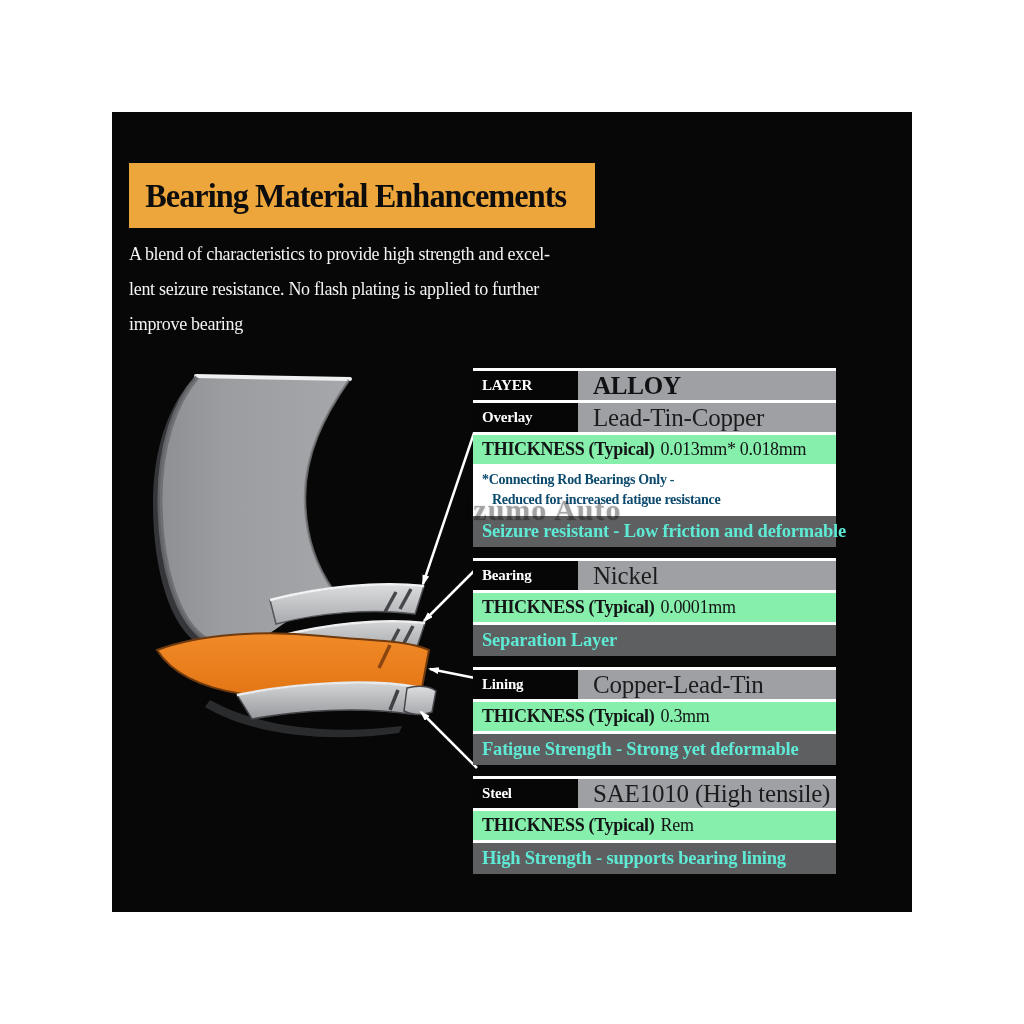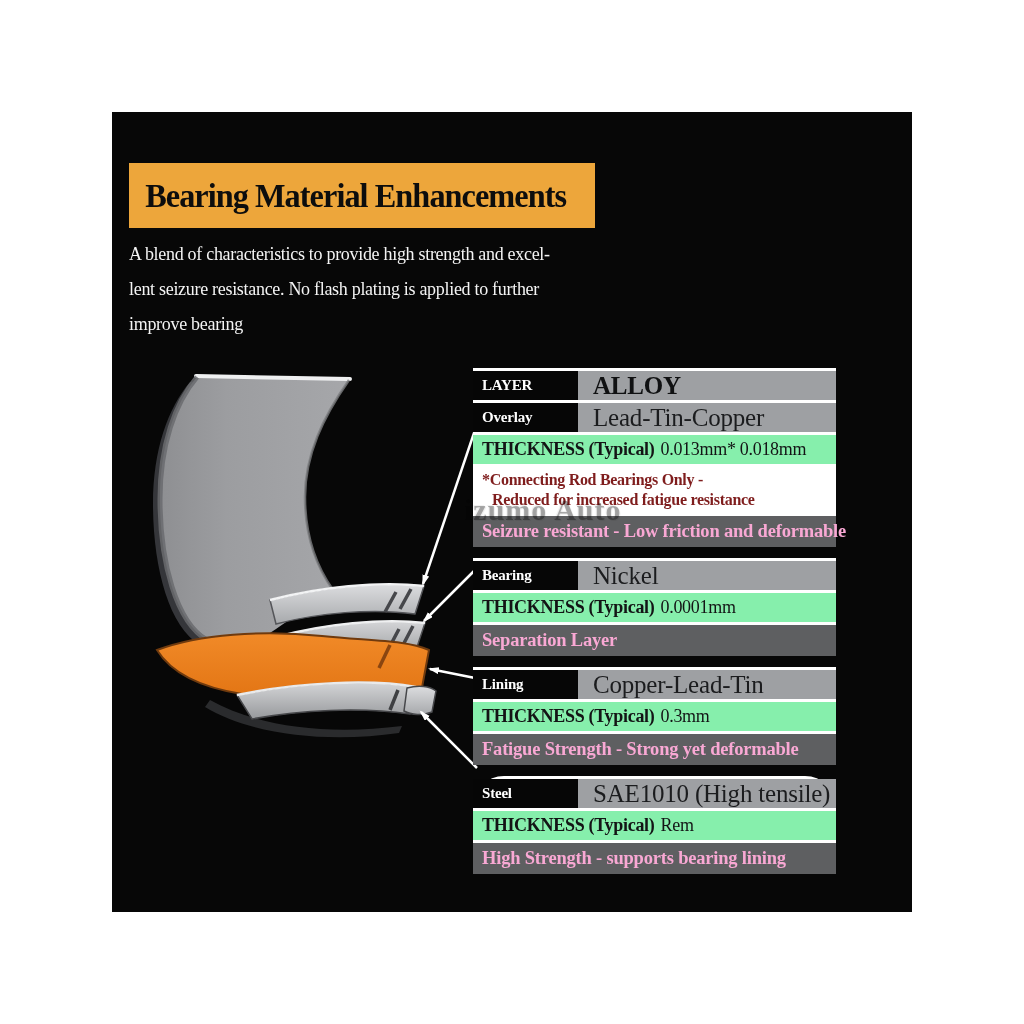--- a/index.html
+++ b/index.html
@@ -52,26 +52,26 @@
     display:flex;align-items:center;padding-left:15px;letter-spacing:-.2px;
   }
   .vcell.bold{font-weight:bold;color:#101112;}
   .thick-row{
     height:29px;background:#86efac;display:flex;align-items:center;
     padding-left:9px;font-size:18px;color:#131415;letter-spacing:-.3px;white-space:nowrap;
   }
   .thick-row .tl{font-weight:bold;}
   .thick-row .tv{margin-left:6px;}
   .note-row{
-    background:#ffffff;color:#7f1d1d;font-size:16px;font-weight:bold;letter-spacing:-.3px;
+    background:#ffffff;color:#0c4a6e;font-size:14px;font-weight:bold;letter-spacing:-.3px;
     line-height:20px;padding:3px 0 3px 9px;
   }
   .note-row .nl2{display:block;padding-left:10px;}
   .sum-row{
-    height:31px;background:#5E5F61;color:#f9a8d4;font-size:18.5px;font-weight:600;
+    height:31px;background:#5E5F61;color:#5eead4;font-size:18.5px;font-weight:600;
     display:flex;align-items:center;padding-left:9px;letter-spacing:-.2px;white-space:nowrap;
   }
 </style>
 </head>
 <body>
 
 <div class="canvas">
   <div class="board">
 
     <div class="banner">
@@ -189,21 +189,21 @@
           <div class="lcell">Lining</div>
           <div class="vcell">Copper-Lead-Tin</div>
         </div>
         <div class="thick-row">
           <span class="tl">THICKNESS (Typical)</span>
           <span class="tv">0.3mm</span>
         </div>
         <div class="sum-row">Fatigue Strength - Strong yet deformable</div>
       </div>
 
-      <div class="tsection" style="margin-bottom:16px;border-radius:31px;">
+      <div class="tsection" style="margin-bottom:16px;">
         <div class="lrow">
           <div class="lcell">Steel</div>
           <div class="vcell">SAE1010 (High tensile)</div>
         </div>
         <div class="thick-row">
           <span class="tl">THICKNESS (Typical)</span>
           <span class="tv">Rem</span>
         </div>
         <div class="sum-row">High Strength - supports bearing lining</div>
       </div>

